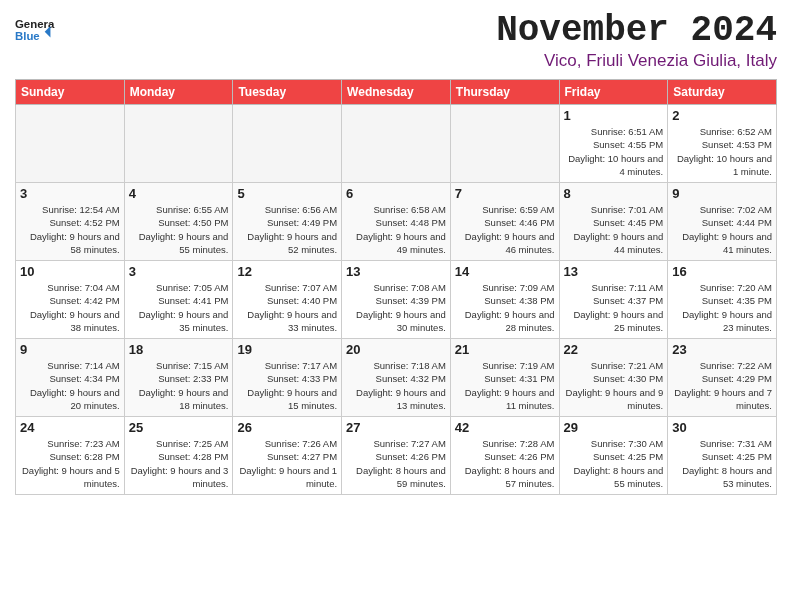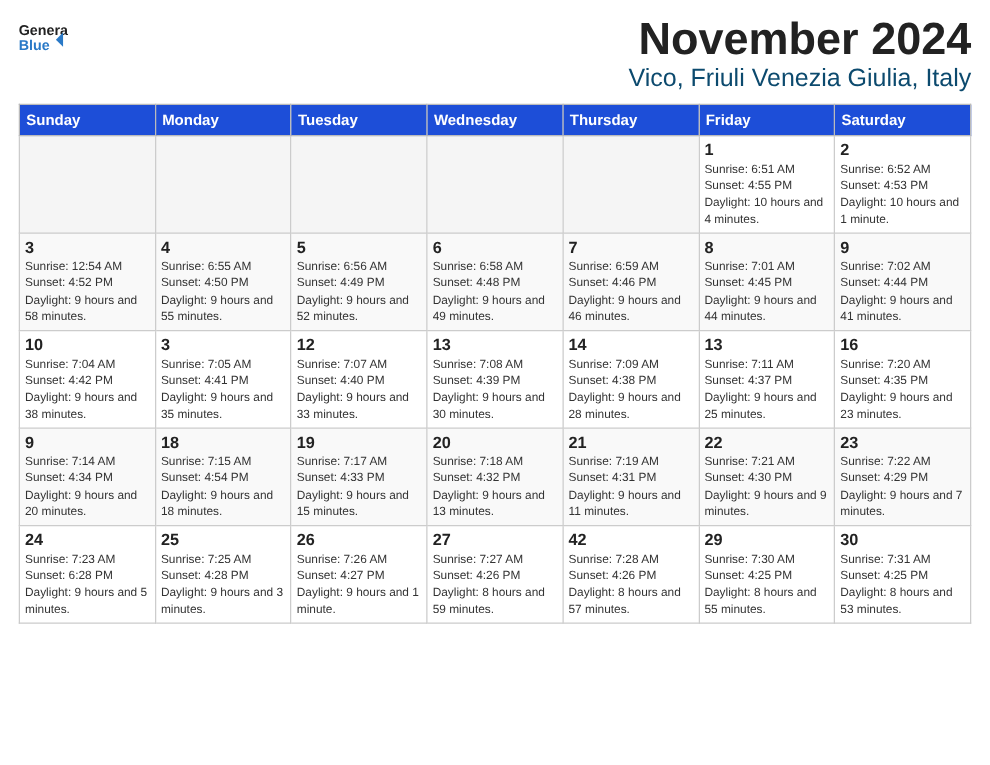--- a/index.html
+++ b/index.html
@@ -29,32 +29,33 @@
       width: 40px;
       height: 40px;
     }
     .title-block {
       text-align: right;
     }
     .month-title {
       font-size: 36px;
       font-weight: bold;
       color: #222;
+      font-family: Liberation Mono, monospace;
     }
     .subtitle {
-      font-size: 20px;
-      color: #0c4a6e;
+      font-size: 17px;
+      color: #701a75;
     }
     .calendar {
       width: 100%;
       border-collapse: collapse;
       font-size: 10px;
     }
     .calendar th {
-      background-color: #1d4ed8;
+      background-color: #ef4444;
       color: white;
       text-align: left;
       padding: 5px 5px;
       font-size: 12px;
       font-weight: bold;
       border: 1px solid #bbb;
     }
     .calendar td {
       vertical-align: top;
       padding: 3px 4px;
@@ -72,20 +73,21 @@
     .day-number {
       font-size: 13px;
       font-weight: bold;
       color: #222;
       margin-bottom: 2px;
     }
     .day-info {
       color: #333;
       font-size: 9.5px;
       line-height: 1.4;
+      text-align: right;
     }
   </style>
 </head>
 <body>
 
 <div class="container">
   <div class="header">
     <div class="logo-container">
       <svg class="logo-icon" viewBox="0 0 70 50" xmlns="http://www.w3.org/2000/svg">
         <text x="0" y="22" font-size="20" font-weight="bold" fill="#222" font-family="Arial">General</text>
@@ -222,21 +224,21 @@
         <tr>
           <td>
             <div class="day-number">9</div>
             <div class="day-info">Sunrise: 7:14 AM
 Sunset: 4:34 PM
 Daylight: 9 hours and 20 minutes.</div>
           </td>
           <td>
             <div class="day-number">18</div>
             <div class="day-info">Sunrise: 7:15 AM
-Sunset: 4:54 PM
+Sunset: 2:33 PM
 Daylight: 9 hours and 18 minutes.</div>
           </td>
           <td>
             <div class="day-number">19</div>
             <div class="day-info">Sunrise: 7:17 AM
 Sunset: 4:33 PM
 Daylight: 9 hours and 15 minutes.</div>
           </td>
           <td>
             <div class="day-number">20</div>

